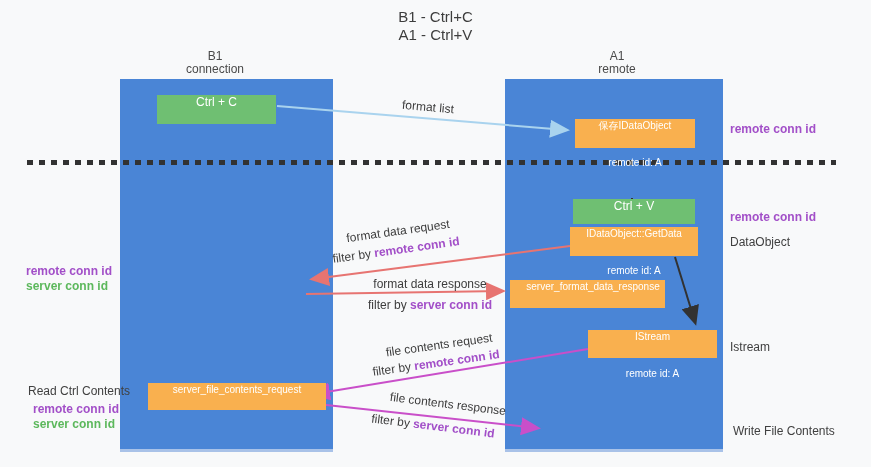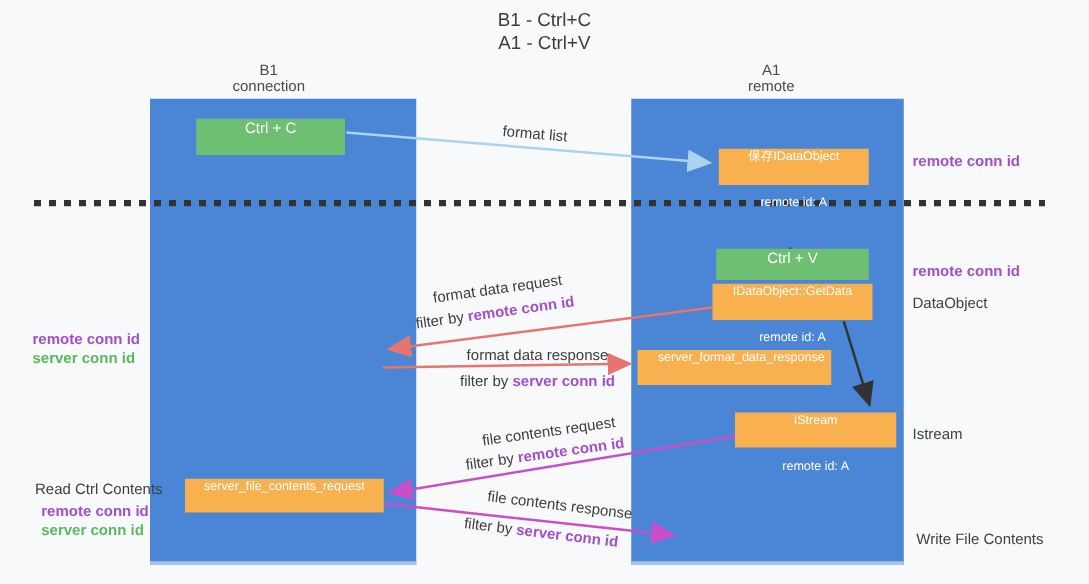--- a/index.html
+++ b/index.html
@@ -124,21 +124,21 @@
 
   <div class="node orange small" style="left:510px; top:280px; width:155px; height:28px;padding-left:11px;">
     <span>server_format_data_response</span>
   </div>
 
   <div class="node orange small" style="left:588px; top:330px; width:129px; height:28px;">
     <span>IStream</span>
     <span>remote id: A</span>
   </div>
 
-  <div class="node orange small" style="left:148px; top:383px; width:159px; height:27px;">
+  <div class="node orange small" style="left:148px; top:383px; width:178px; height:27px;">
     <span>server_file_contents_request</span>
   </div>
 
 
   <div class="edgelabel r-pos5" style="left:428px; top:107px;">format list</div>
 
   <div class="edgelabel r-neg8" style="left:398px; top:231px;">format data request</div>
   <div class="edgelabel r-neg8" style="left:396px; top:250px;"><span>filter by </span><span class="purple">remote conn id</span></div>
 
   <div class="edgelabel" style="left:430px; top:284px;">format data response</div>

